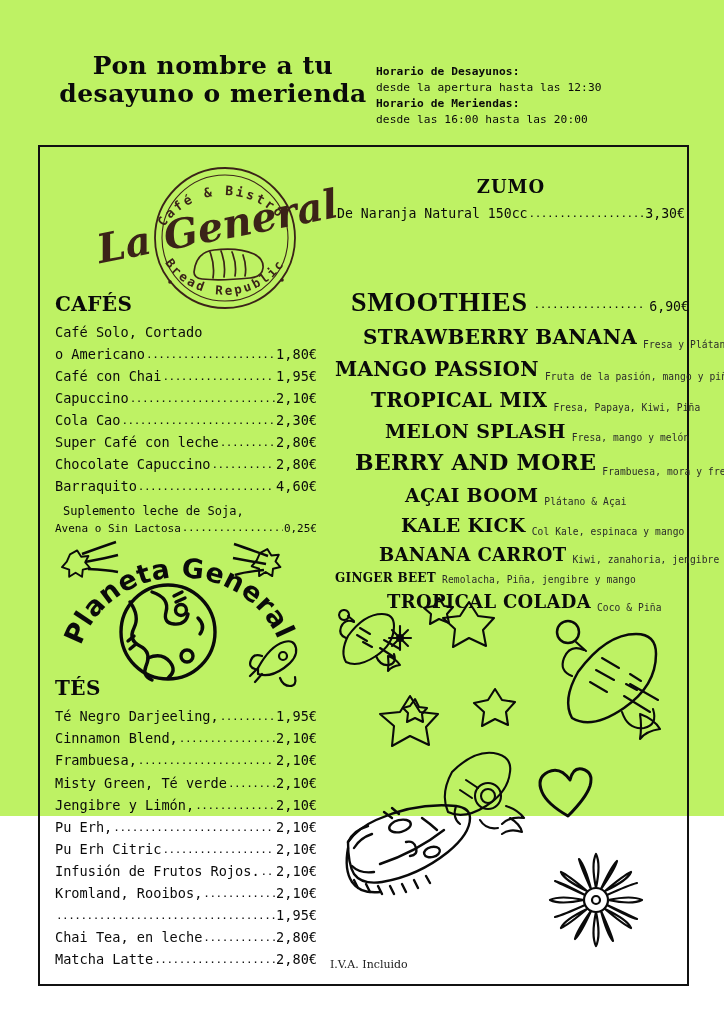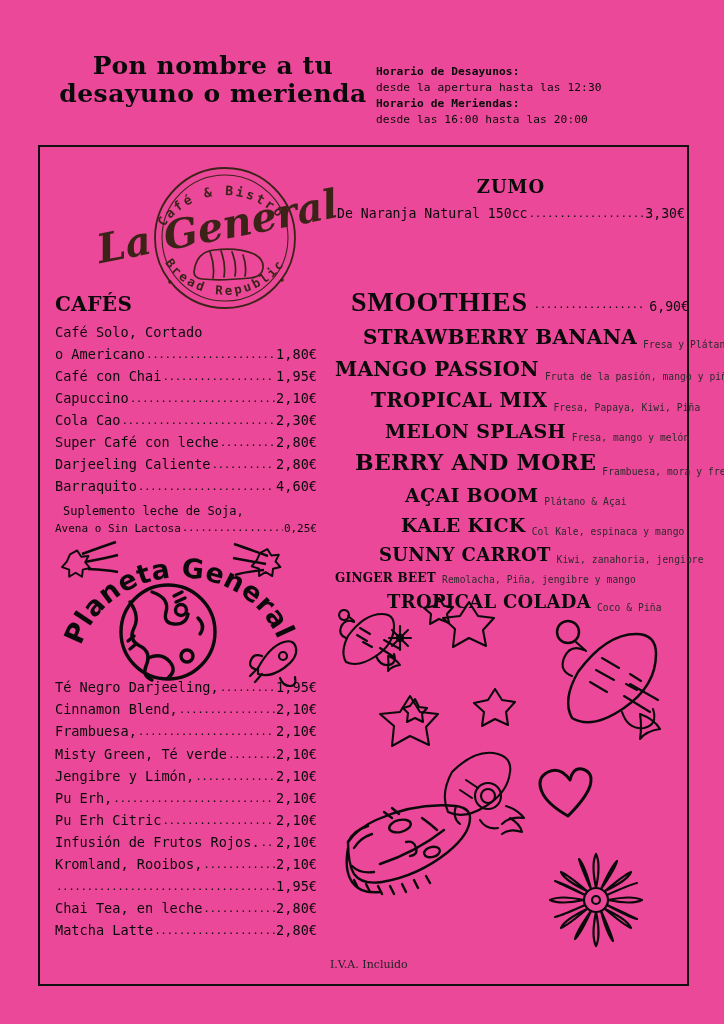--- a/index.html
+++ b/index.html
@@ -3,21 +3,21 @@
 <meta charset="utf-8">
 <style>
   * { box-sizing: border-box; margin: 0; padding: 0; }
   html, body {
     width: 724px; height: 1024px;
     background: #ffffff;
     font-family: "DejaVu Sans Mono", "Liberation Mono", monospace;
     color: #0a0a0a;
     overflow: hidden;
   }
-  #page { position: relative; width: 724px; height: 1024px; background: #ec4899; }
+  #page { position: relative; width: 724px; height: 816px; background: #bef264; }
 
   
   .hdr-title {
     position: absolute; left: 58px; top: 52px; width: 310px;
     font-family: "DejaVu Serif", "Liberation Serif", serif;
     font-weight: 700; font-size: 25px; line-height: 1.13;
     text-align: center; letter-spacing: 0.5px;
   }
   .hdr-title .l2 { display: block; }
 
@@ -218,21 +218,21 @@
           <span class="nm">Cola Cao</span>
           <span class="dots">......................................................................</span>
           <span class="pr">2,30€</span>
         </div>
         <div class="ml-row">
           <span class="nm">Super Café con leche</span>
           <span class="dots">......................................................................</span>
           <span class="pr">2,80€</span>
         </div>
         <div class="ml-row">
-          <span class="nm">Darjeeling Caliente</span>
+          <span class="nm">Chocolate Capuccino</span>
           <span class="dots">......................................................................</span>
           <span class="pr">2,80€</span>
         </div>
         <div class="ml-row">
           <span class="nm">Barraquito</span>
           <span class="dots">......................................................................</span>
           <span class="pr">4,60€</span>
         </div>
       </div>
 
@@ -240,20 +240,21 @@
       <div class="sup-l1">Suplemento leche de Soja,</div>
       <div class="ml-row">
         <span class="nm">Avena o Sin Lactosa</span>
         <span class="dots">................................................................</span>
         <span class="pr">0,25€</span>
       </div>
     </div>
 
     <div style="height:140px"></div>
 
+    <div class="sec-head">TÉS</div>
     <div>
         <div class="ml-row">
           <span class="nm">Té Negro Darjeeling,</span>
           <span class="dots">......................................................................</span>
           <span class="pr">1,95€</span>
         </div>
         <div class="ml-row">
           <span class="nm">Cinnamon Blend,</span>
           <span class="dots">......................................................................</span>
           <span class="pr">2,10€</span>
@@ -348,21 +349,21 @@
         </div>
         <div class="sm-item" style="padding-left: 72px;">
           <span class="sm-name" style="font-size:19px">AÇAI BOOM</span>
           <span class="sm-desc">Plátano &amp; Açai</span>
         </div>
         <div class="sm-item" style="padding-left: 68px;">
           <span class="sm-name" style="font-size:19px">KALE KICK</span>
           <span class="sm-desc">Col Kale, espinaca y mango</span>
         </div>
         <div class="sm-item" style="padding-left: 46px;">
-          <span class="sm-name" style="font-size:18px">SUNNY CARROT</span>
+          <span class="sm-name" style="font-size:18px">BANANA CARROT</span>
           <span class="sm-desc">Kiwi, zanahoria, jengibre</span>
         </div>
         <div class="sm-item" style="padding-left: 2px;">
           <span class="sm-name" style="font-size:12px">GINGER BEET</span>
           <span class="sm-desc">Remolacha, Piña, jengibre y mango</span>
         </div>
         <div class="sm-item" style="padding-left: 54px;">
           <span class="sm-name" style="font-size:18px">TROPICAL COLADA</span>
           <span class="sm-desc">Coco &amp; Piña</span>
         </div>

